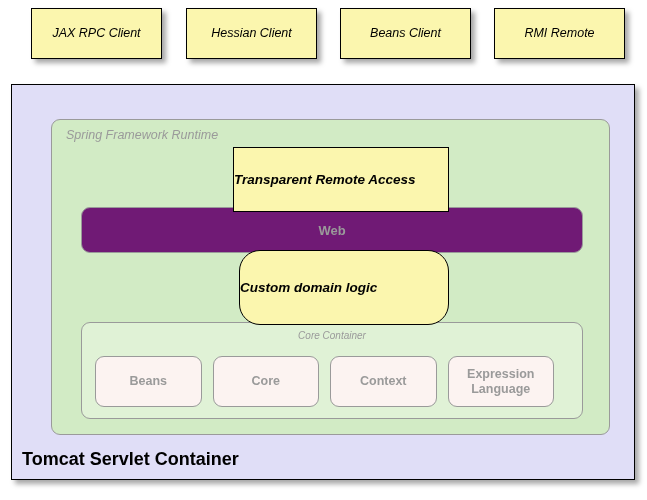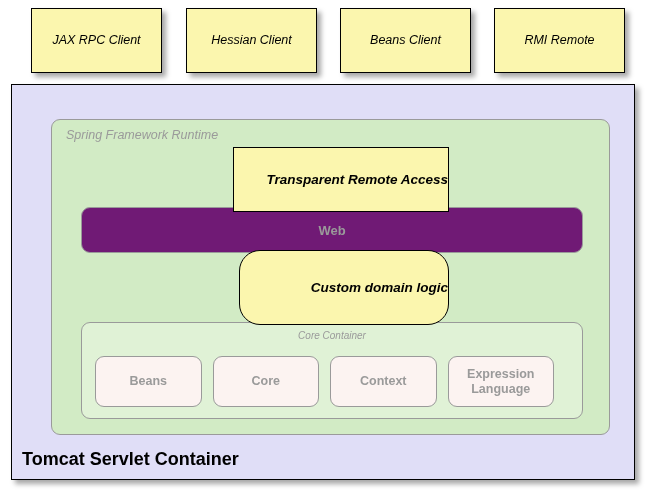--- a/index.html
+++ b/index.html
@@ -20,21 +20,21 @@
     left: 0; top: 0;
     width: 647px;
     height: 500px;
   }
 
   
   .client-box {
     position: absolute;
     top: 8px;
     width: 131px;
-    height: 65px;
+    height: 51px;
     background: #FBF6AE;
     border: 1.5px solid #000000;
     box-shadow: 4px 4px 5px rgba(0,0,0,0.35);
     display: flex;
     align-items: center;
     justify-content: center;
     box-sizing: border-box;
   }
   .client-box .label {
     font-size: 12.5px;
@@ -115,21 +115,21 @@
   }
 
   
   .overlay-box {
     position: absolute;
     background: #FBF6AE;
     border: 1.5px solid #000000;
     box-sizing: border-box;
     display: flex;
     align-items: center;
-    justify-content: flex-end;
+    justify-content: flex-start;
     z-index: 2;
   }
   .overlay-box .label {
     font-size: 13.5px;
     font-weight: bold;
     font-style: italic;
     color: #000000;
     text-align: center;
   }
   #remote-access-box {

